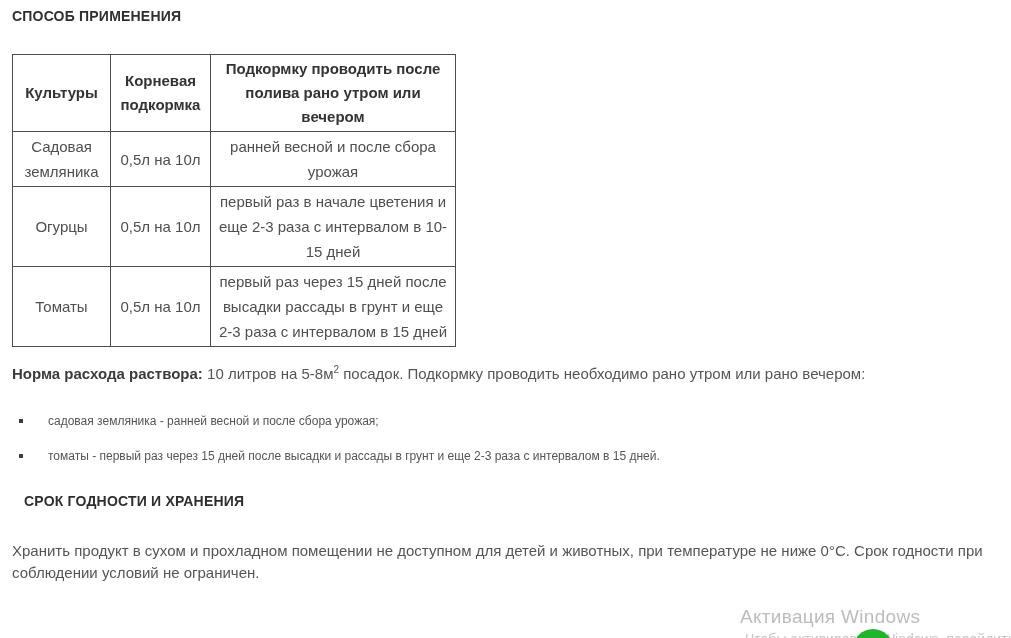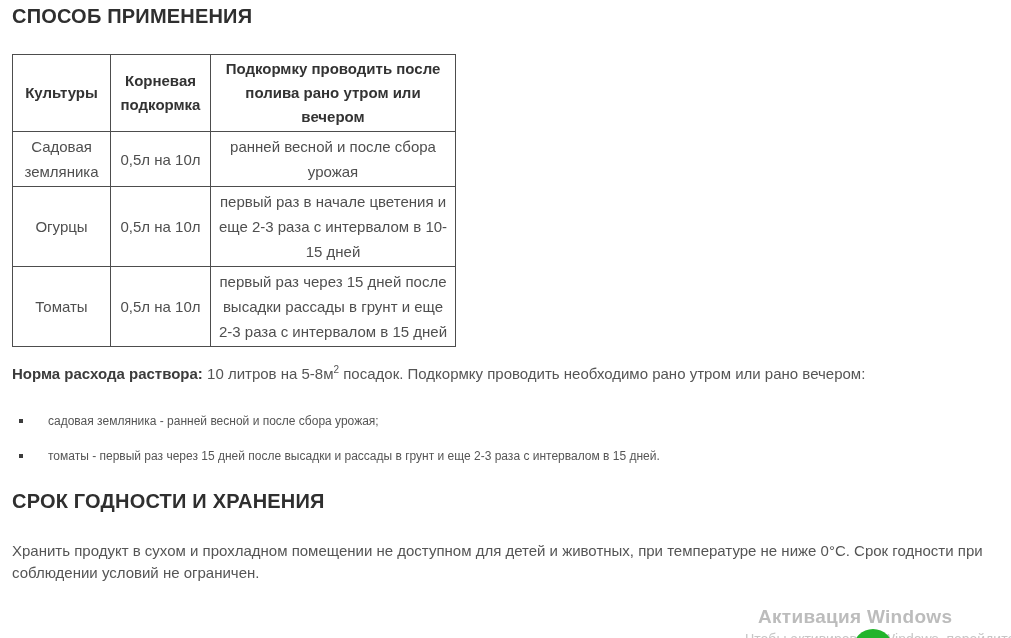--- a/index.html
+++ b/index.html
@@ -8,21 +8,21 @@
     position: relative;
     overflow: hidden;
     background: #ffffff;
     font-family: "Liberation Sans", "DejaVu Sans", sans-serif;
     color: #555555;
   }
   .page {
     padding: 6px 20px 0 12px;
   }
   h2.section-title {
-    font-size: 20px;
+    font-size: 14px;
     font-weight: bold;
     color: #2f2f2f;
     letter-spacing: 0.2px;
     line-height: 20px;
   }
   p.body-text {
     font-size: 15px;
     line-height: 22px;
     color: #555555;
   }
@@ -76,30 +76,30 @@
   }
   ul.usage-list li .bullet {
     position: absolute;
     left: 7px;
     top: 9px;
     width: 4px;
     height: 4px;
     background: #3c3c3c;
   }
 
-  h2.storage-title { margin-top: 24px; }
+  h2.storage-title { margin-top: 24px; margin-left: 12px; }
   .storage { margin-top: 29px; max-width: 985px; line-height: 23px; }
 
   
   .wm-title {
     position: absolute;
-    left: 758px;
+    left: 740px;
     top: 606px;
     font-size: 19px;
-    font-weight: 700;
+    font-weight: 400;
     color: #bcbcbc;
     letter-spacing: 0.3px;
     white-space: nowrap;
   }
   .wm-hint {
     position: absolute;
     left: 745px;
     top: 631px;
     font-size: 14px;
     font-weight: 300;

